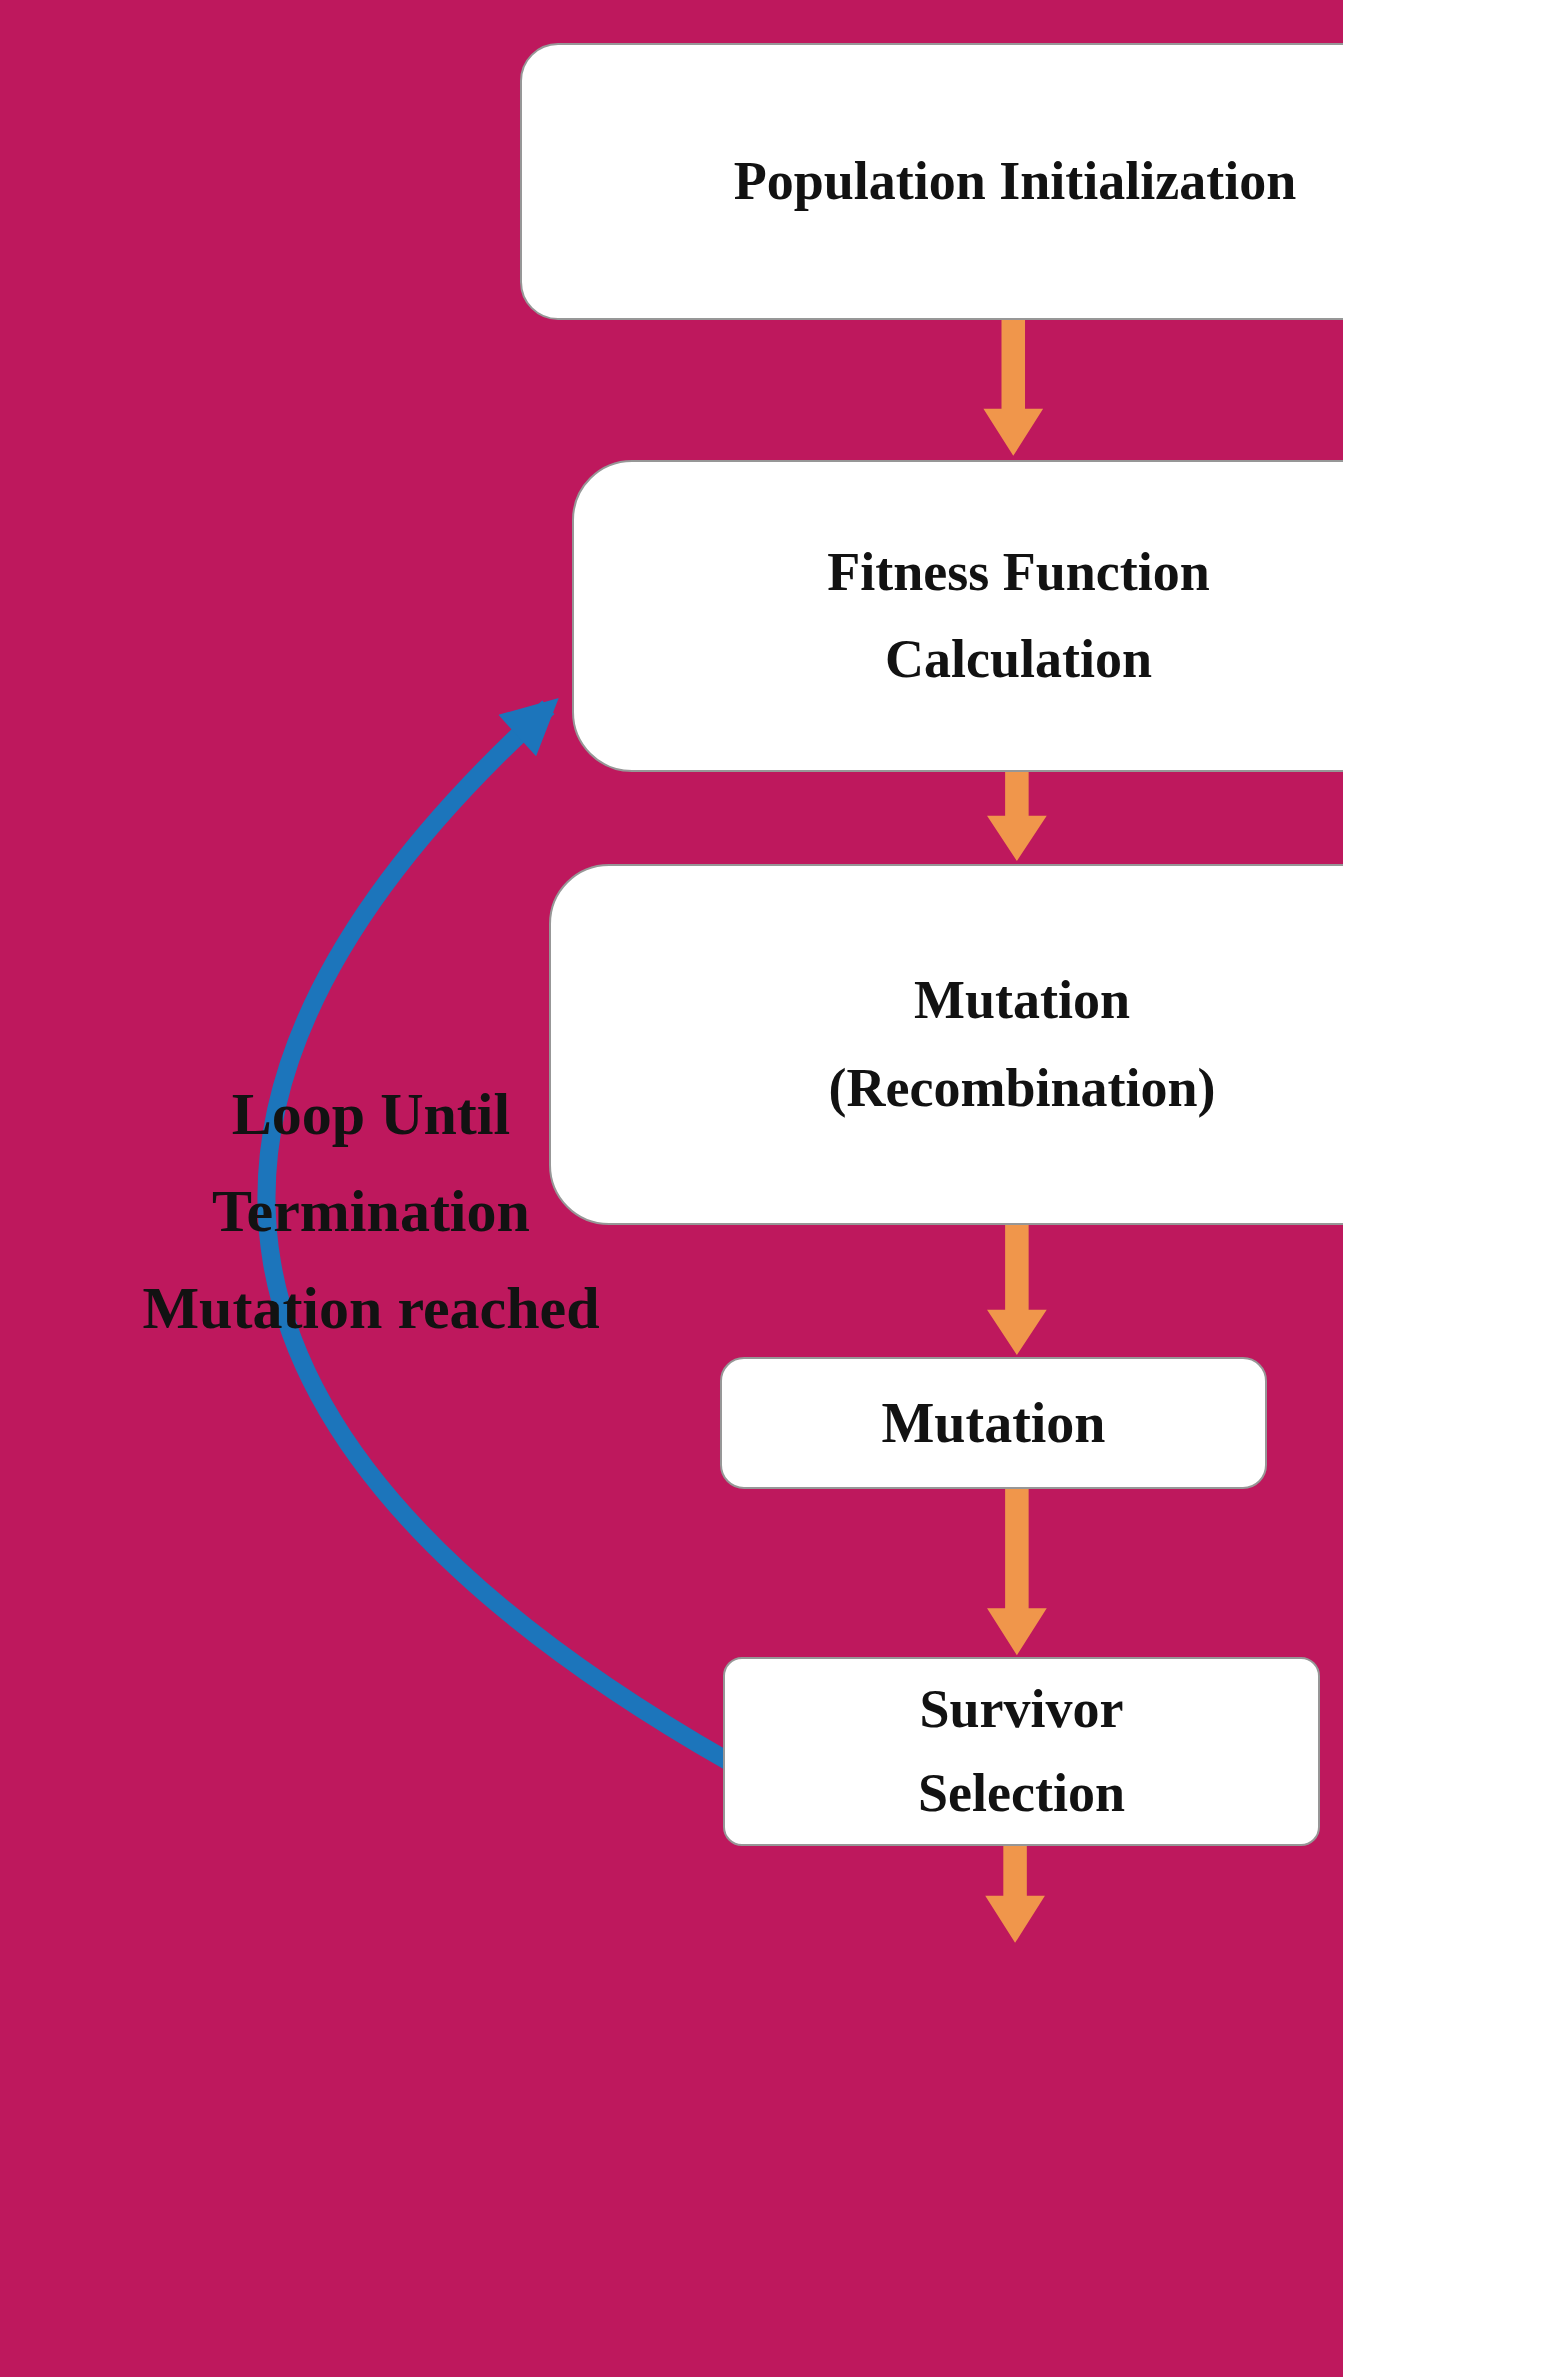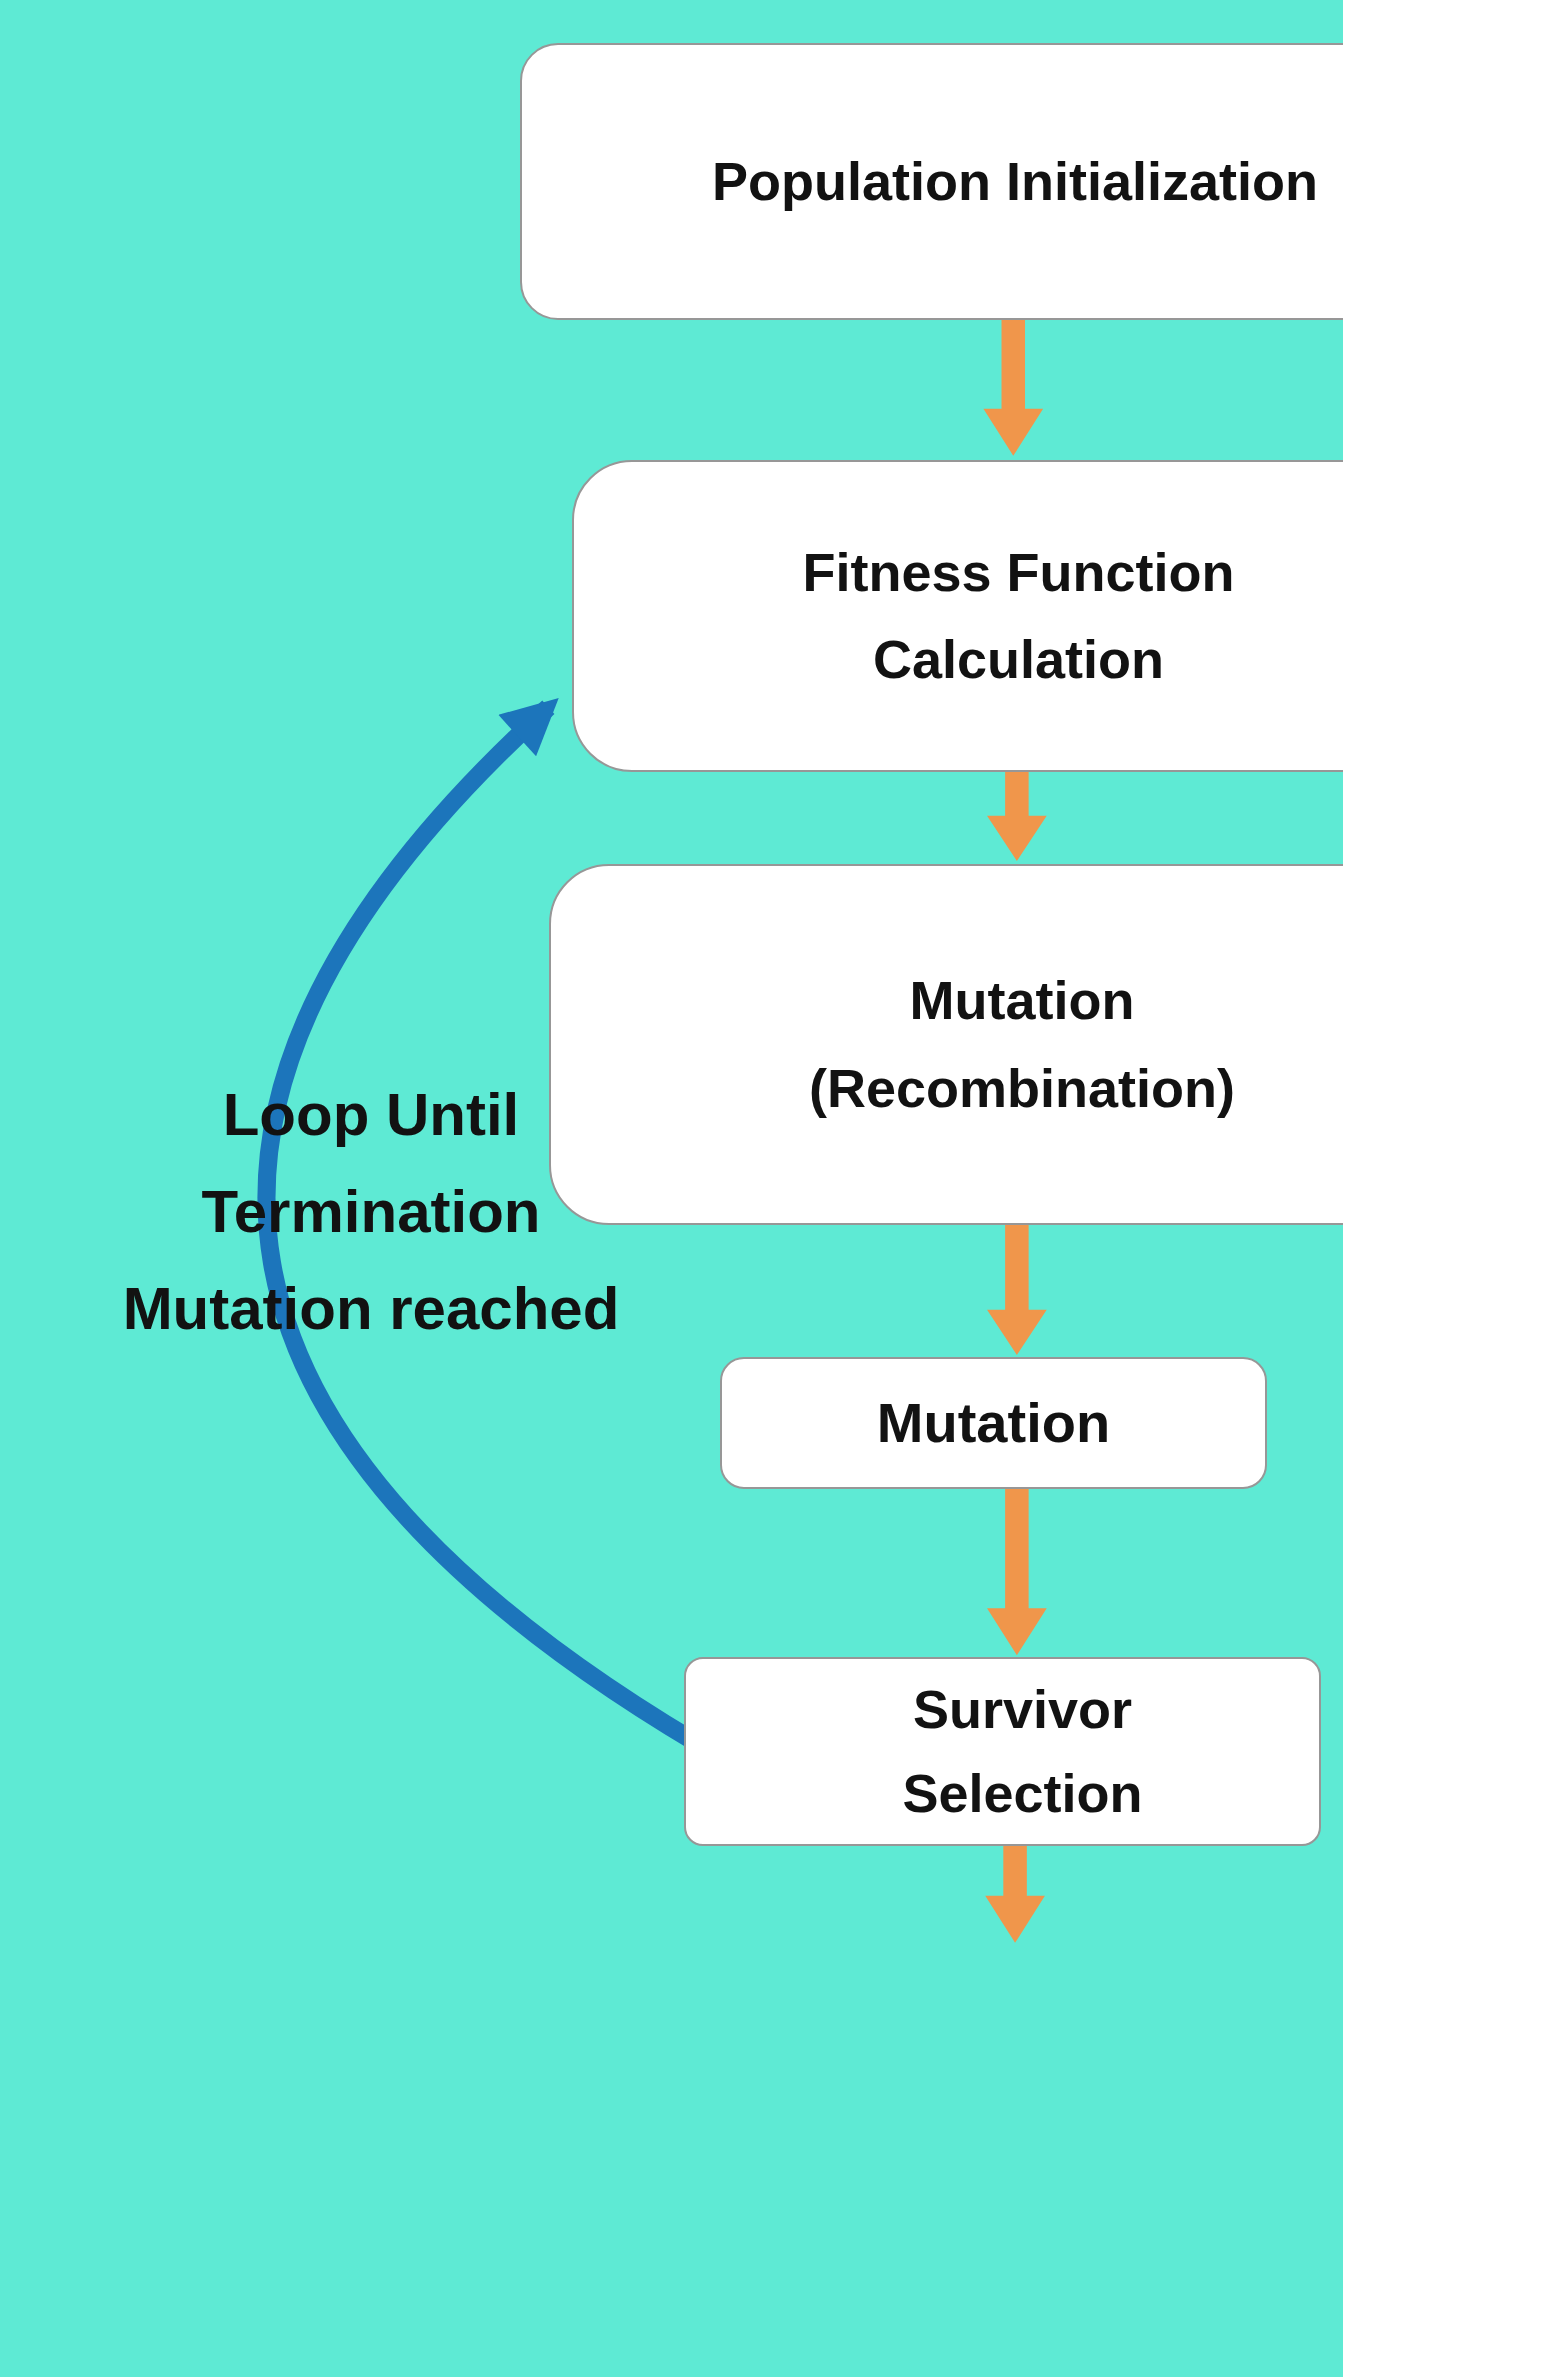--- a/index.html
+++ b/index.html
@@ -6,22 +6,22 @@
     --orange:#F0964B;
     --blue:#1C75BB;
     --border:#979797;
     --text:#121212;
   }
   html,body{margin:0;padding:0;background:#ffffff;}
   .stage{
     position:relative;
     width:1343px;
     height:2377px;
-    background:#5eead4;
-    font-family:Liberation Sans, sans-serif;
+    background:#be185d;
+    font-family:Liberation Serif, serif;
     overflow:hidden;
   }
   .arrows-svg{
     position:absolute;
     left:0;top:0;
     width:1558px;height:2377px;
     z-index:1;
   }
   .box{
     position:absolute;
@@ -50,21 +50,21 @@
     font-weight:700;
     font-size:60px;
     line-height:97px;
   }
   .loop-label .line{white-space:nowrap;}
 
   .box-population{left:520px;top:43px;width:986px;height:273px;border-radius:38px;}
   .box-fitness{left:572px;top:460px;width:889px;height:308px;border-radius:60px;}
   .box-crossover{left:549px;top:864px;width:942px;height:357px;border-radius:60px;}
   .box-mutation{left:720px;top:1357px;width:543px;height:128px;border-radius:24px;font-size:56px;}
-  .box-survivor{left:684px;top:1657px;width:593px;height:185px;border-radius:19px;line-height:1.55;padding-left:40px;}
+  .box-survivor{left:723px;top:1657px;width:593px;height:185px;border-radius:19px;line-height:1.55;}
   .box-terminate{left:606px;top:1945px;width:864px;height:398px;border-radius:80px;line-height:1.7;}
 </style>
 </head>
 <body>
 
 <div class="stage">
 
   <svg class="arrows-svg" viewBox="0 0 1722 2628">
     <defs>
       <marker id="blueHead" viewBox="0 0 10 10" refX="7.5" refY="5" markerWidth="3.6" markerHeight="3.1" orient="auto" markerUnits="strokeWidth">

